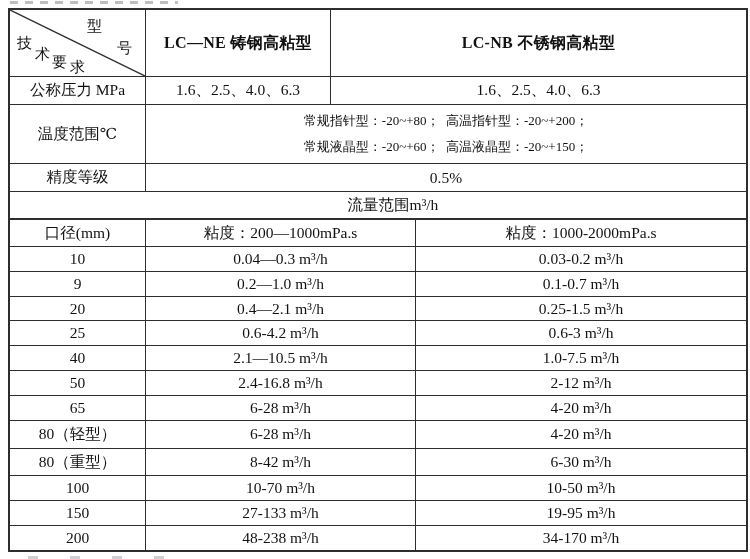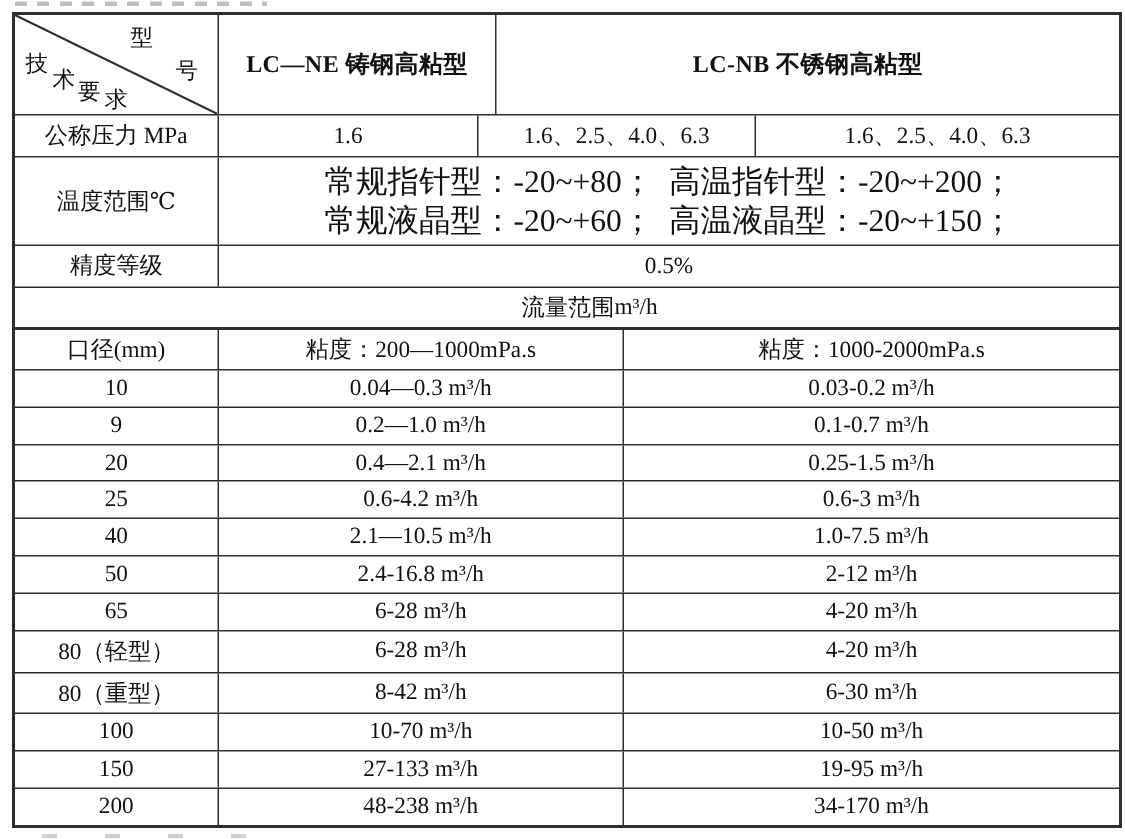--- a/index.html
+++ b/index.html
@@ -69,21 +69,21 @@
   .d-char{position:absolute;font-size:15px;line-height:15px;white-space:nowrap;}
   .dc-xing{left:77px;top:9px;}
   .dc-hao{left:107px;top:31px;}
   .dc-ji{left:7px;top:26px;}
   .dc-shu{left:25px;top:37px;}
   .dc-yao{left:42px;top:45px;}
   .dc-qiu{left:60px;top:50px;}
 
   .temp-cell{flex-direction:column;justify-content:center;align-items:center;}
   .temp-lines{text-align:left;}
-  .temp-line{display:block;white-space:pre;line-height:26px;font-size:21px;}
+  .temp-line{display:block;white-space:pre;line-height:26px;font-size:13px;}
 
   .flow-title-cell{gap:0;padding-left:30px;}
   .flow-unit{}
 
   .num{font-size:15.5px;}
 </style>
 </head>
 <body>
 
 <div class="page">
@@ -103,21 +103,20 @@
         <span class="d-char dc-shu">术</span>
         <span class="d-char dc-yao">要</span>
         <span class="d-char dc-qiu">求</span>
       </div>
       <div class="cell w-ne head-cell">LC—NE 铸钢高粘型</div>
       <div class="cell w-nb head-cell">LC-NB 不锈钢高粘型</div>
     </div>
 
     <div class="row r-pressure">
       <div class="cell w-label">公称压力 MPa</div>
-      <div class="cell w-na num">1.6</div>
       <div class="cell w-ne num">1.6、2.5、4.0、6.3</div>
       <div class="cell w-nb num">1.6、2.5、4.0、6.3</div>
     </div>
 
     <div class="row r-temp">
       <div class="cell w-label">温度范围℃</div>
       <div class="cell w-nb temp-cell">
         <span class="temp-lines">
           <span class="temp-line">常规指针型：-20~+80；  高温指针型：-20~+200；</span>
           <span class="temp-line">常规液晶型：-20~+60；  高温液晶型：-20~+150；</span>

